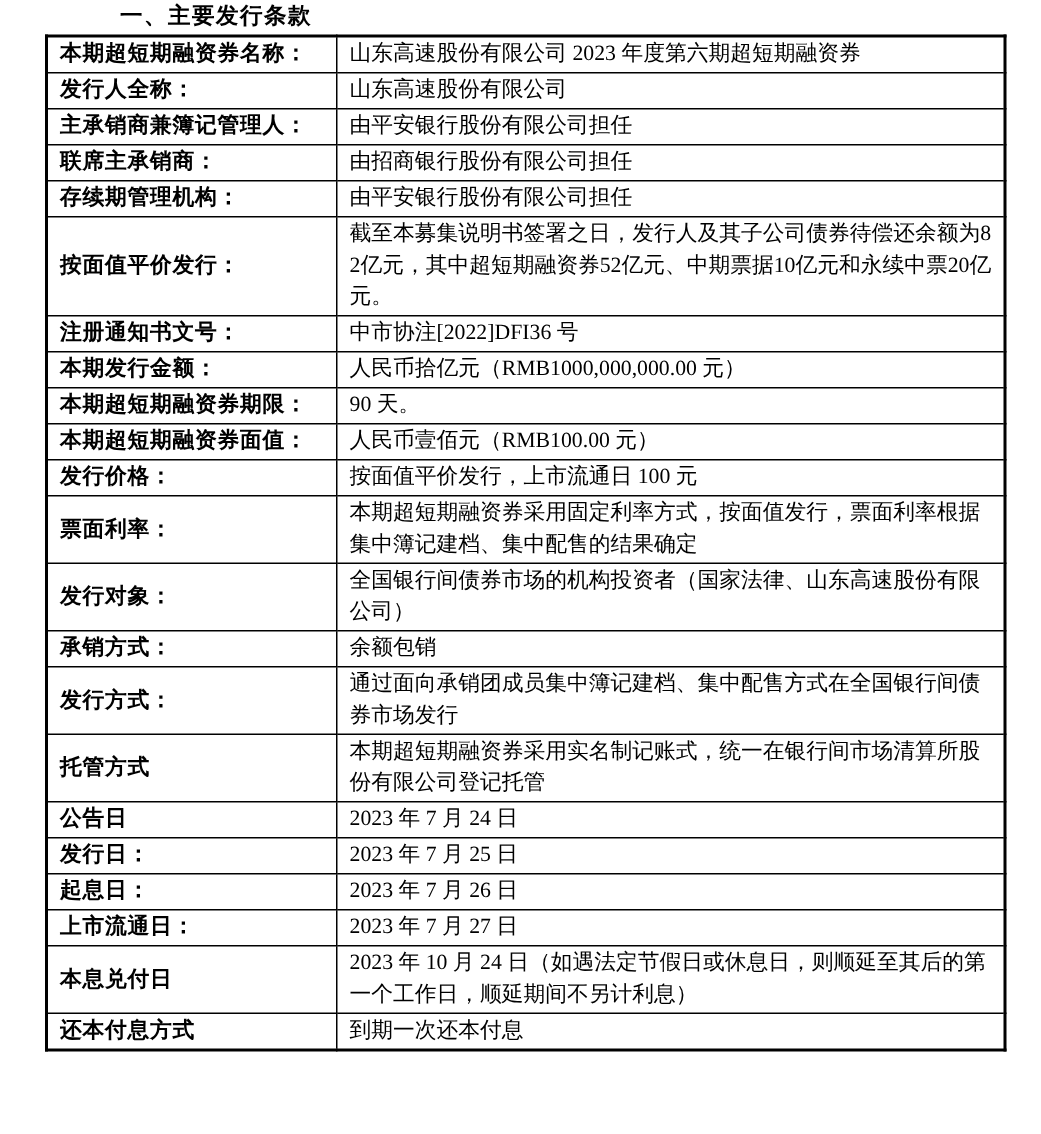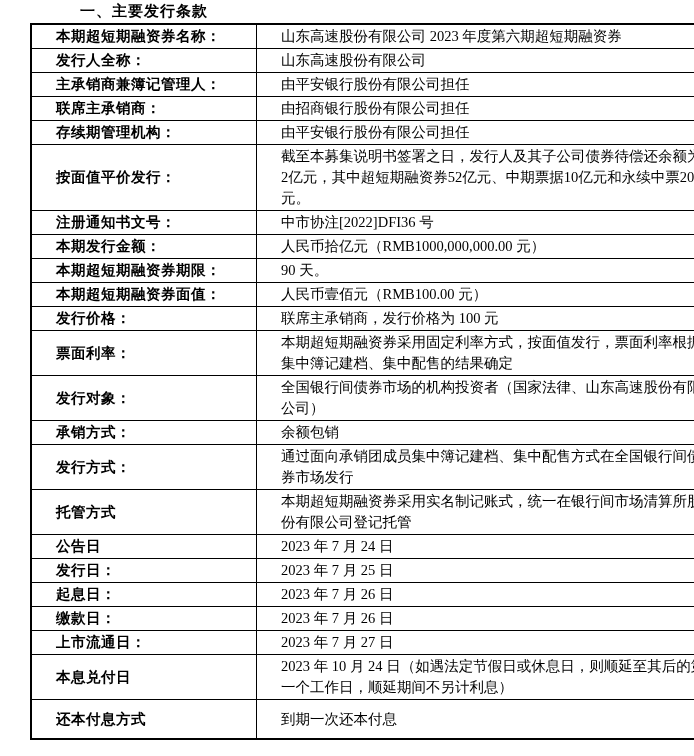--- a/index.html
+++ b/index.html
@@ -31,21 +31,21 @@
     border-collapse: collapse;
     table-layout: fixed;
     width: 636px;
     margin-left: 30px;
     border: 2px solid #000000;
   }
   table.terms-table td {
     border: 1px solid #000000;
     font-size: 14.5px;
     line-height: 21px;
-    padding: 1px 24px;
+    padding: 1px 8px;
     vertical-align: middle;
     word-break: break-all;
   }
   td.label-cell {
     width: 176px;
     font-weight: bold;
     letter-spacing: 0.5px;
   }
   td.value-cell {
     width: 428px;
@@ -98,21 +98,21 @@
         <tr>
           <td class="label-cell">本期超短期融资券期限：</td>
           <td class="value-cell">90 天。</td>
         </tr>
         <tr>
           <td class="label-cell">本期超短期融资券面值：</td>
           <td class="value-cell">人民币壹佰元（RMB100.00 元）</td>
         </tr>
         <tr>
           <td class="label-cell">发行价格：</td>
-          <td class="value-cell">联席主承销商，发行价格为 100 元</td>
+          <td class="value-cell">按面值平价发行，上市流通日 100 元</td>
         </tr>
         <tr>
           <td class="label-cell">票面利率：</td>
           <td class="value-cell">本期超短期融资券采用固定利率方式，按面值发行，票面利率根据集中簿记建档、集中配售的结果确定</td>
         </tr>
         <tr>
           <td class="label-cell">发行对象：</td>
           <td class="value-cell">全国银行间债券市场的机构投资者（国家法律、山东高速股份有限公司）</td>
         </tr>
         <tr>
@@ -133,24 +133,20 @@
         </tr>
         <tr>
           <td class="label-cell">发行日：</td>
           <td class="value-cell">2023 年 7 月 25 日</td>
         </tr>
         <tr>
           <td class="label-cell">起息日：</td>
           <td class="value-cell">2023 年 7 月 26 日</td>
         </tr>
         <tr>
-          <td class="label-cell">缴款日：</td>
-          <td class="value-cell">2023 年 7 月 26 日</td>
-        </tr>
-        <tr>
           <td class="label-cell">上市流通日：</td>
           <td class="value-cell">2023 年 7 月 27 日</td>
         </tr>
         <tr>
           <td class="label-cell">本息兑付日</td>
           <td class="value-cell">2023 年 10 月 24 日（如遇法定节假日或休息日，则顺延至其后的第一个工作日，顺延期间不另计利息）</td>
         </tr>
         <tr>
           <td class="label-cell">还本付息方式</td>
           <td class="value-cell">到期一次还本付息</td>

